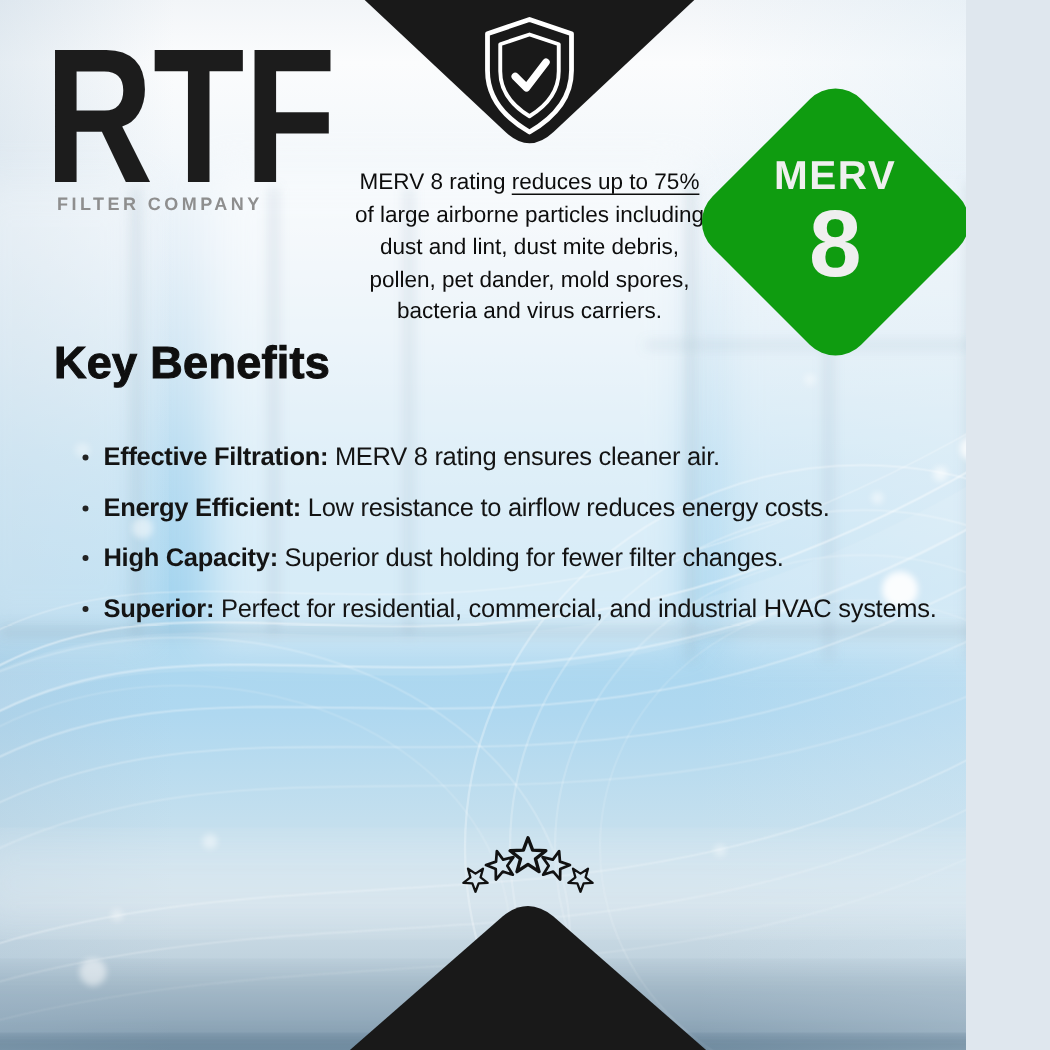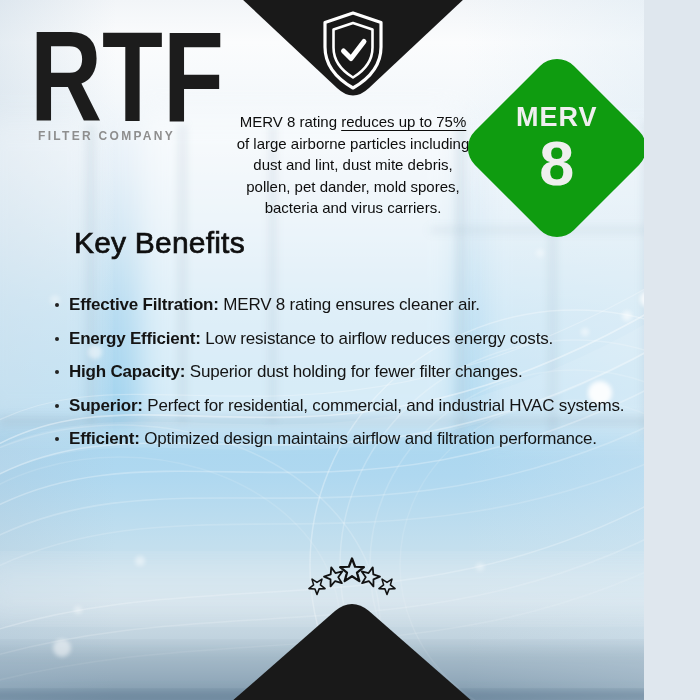--- a/index.html
+++ b/index.html
@@ -33,22 +33,22 @@
   #intro .u{text-decoration:underline;text-decoration-thickness:1.3px;text-underline-offset:2.5px;text-align:right;}
 
   
   #badge{left:487px;top:78px;width:140px;height:140px;border-radius:24px;
     transform:rotate(45deg);display:flex;align-items:center;justify-content:center;}
   #badge-inner{transform:rotate(-45deg);text-align:center;color:#efefef;}
   #badge-label{font-size:27px;font-weight:bold;letter-spacing:1px;line-height:28px;}
   #badge-value{font-size:63px;font-weight:bold;line-height:60px;margin-top:2px;}
 
   
-  #kb-title{left:36px;top:226px;font-size:30px;font-weight:normal;color:#0f0f0f;
-    -webkit-text-stroke:0.7px #0f0f0f;letter-spacing:0.2px;margin-left:38px;}
+  #kb-title{left:36px;top:226px;font-size:30px;font-weight:bold;color:#0f0f0f;
+    -webkit-text-stroke:0.7px #0f0f0f;letter-spacing:0.2px;}
   #kb-list{left:36px;top:272px;width:642px;list-style:none;margin:16px;padding:0;
     font-size:17px;line-height:33.5px;color:#141414;letter-spacing:-0.2px;}
   #kb-list li{position:relative;padding-left:17px;margin:0;}
   #kb-list li::before{content:"";position:absolute;left:3px;top:15px;width:4px;height:4px;
     border-radius:50%;background:#232323;}
   .b-label{font-weight:bold;}
 
   
   #rating{left:487px;top:593px;color:#0f0f0f;}
   #rating-title{font-size:19px;font-weight:bold;-webkit-text-stroke:0.4px #0f0f0f;
@@ -171,17 +171,16 @@
     </div>
   </div>
 
   <div id="kb-title" class="abs txt">Key Benefits</div>
 
   <ul id="kb-list" class="abs txt">
     <li><span class="b-label">Effective Filtration:</span><span> MERV 8 rating ensures cleaner air.</span></li>
     <li><span class="b-label">Energy Efficient:</span><span> Low resistance to airflow reduces energy costs.</span></li>
     <li><span class="b-label">High Capacity:</span><span> Superior dust holding for fewer filter changes.</span></li>
     <li><span class="b-label">Superior:</span><span> Perfect for residential, commercial, and industrial HVAC systems.</span></li>
-    <li><span class="b-label">Efficient:</span><span> Optimized design maintains airflow and filtration performance.</span></li>
   </ul>
 
 
 </div>
 
 </body></html>

